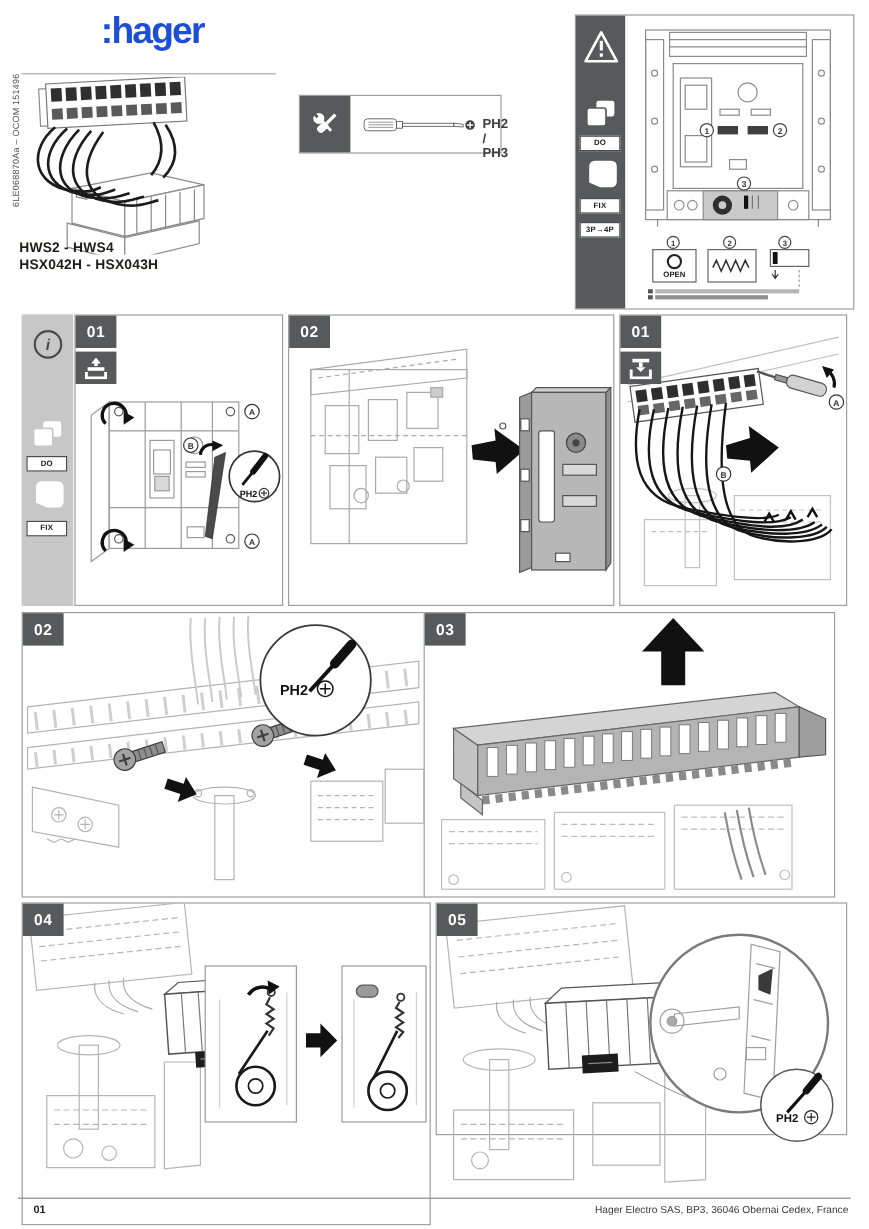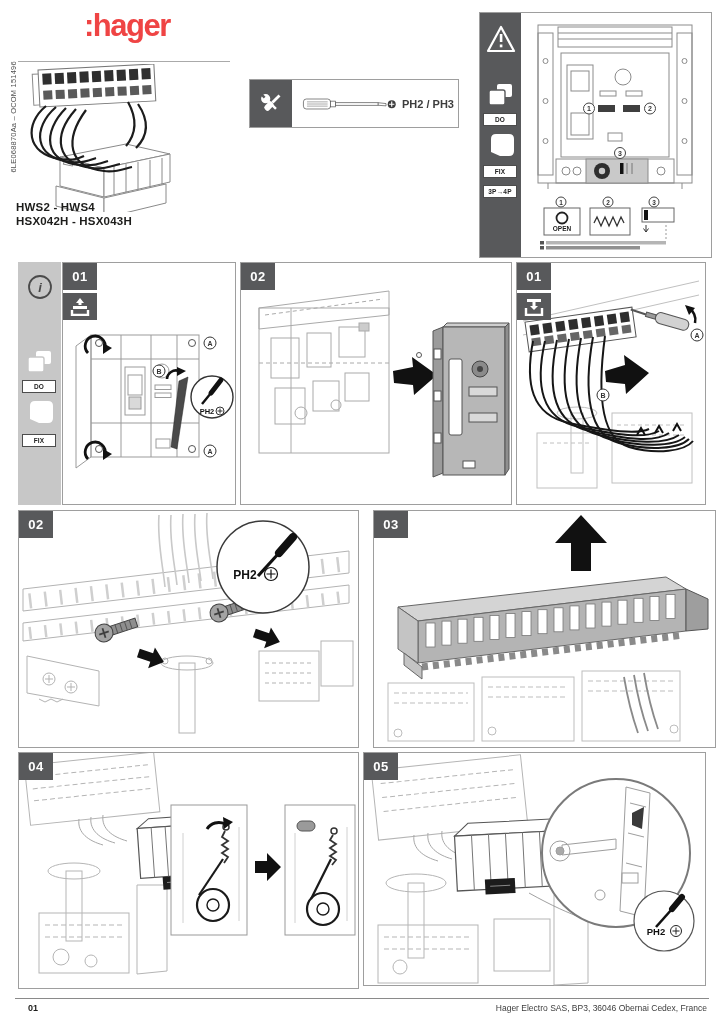--- a/index.html
+++ b/index.html
@@ -5,21 +5,21 @@
   *{margin:0;padding:0;box-sizing:border-box}
   html,body{background:#fff}
   body{width:724px;height:1024px;position:relative;font-family:"Liberation Sans",sans-serif;color:#1d1d1b;overflow:hidden}
   .panel{position:absolute;background:#fff;border:1px solid var(--panelBorder,#9e9e9e)}
   .badge{position:absolute;left:0;top:0;width:34px;height:27px;background:var(--badge,#58595b);color:#fff;
          font-weight:700;font-size:13px;display:flex;align-items:center;justify-content:center;letter-spacing:.5px;z-index:3}
   .ibadge{position:absolute;left:0;top:30px;width:34px;height:27px;background:var(--badge,#58595b);
           display:flex;align-items:center;justify-content:center;z-index:3}
   .lbl{display:block;width:34px;background:#fff;border:1px solid #4c4c4c;color:#222;font-weight:700;
        font-size:6.5px;text-align:center;padding:2px 0;letter-spacing:.2px}
-  .logo{position:absolute;left:84px;top:8px;font-size:31px;font-weight:700;letter-spacing:-1.5px;color:#ef4444}
+  .logo{position:absolute;left:84px;top:8px;font-size:31px;font-weight:700;letter-spacing:-1.5px;color:#1d4ed8}
   .prod{position:absolute;left:16px;top:200px;font-size:11.5px;font-weight:700;line-height:14px;letter-spacing:.2px}
   .doccode{position:absolute;left:-47px;top:108px;width:120px;font-size:7.5px;color:#4f4f4f;
            transform:rotate(-90deg);letter-spacing:.2px;white-space:nowrap}
   .hline{position:absolute;height:1px;background:#aaa}
   .footer-page{position:absolute;left:28px;top:1003px;font-size:9px;font-weight:700}
   .footer-addr{position:absolute;right:17px;top:1003px;font-size:8.5px;color:#3c3c3c}
   .darkbar{position:absolute;left:0;top:0;width:41px;height:100%;background:var(--badge,#58595b)}
   .graybar{position:absolute;background:var(--sidebarGray,#c7c7c7)}
   svg{display:block}
   svg text{font-family:"Liberation Sans",sans-serif}
@@ -76,21 +76,21 @@
     <path d="M116,40 C128,58 126,72 114,84"></path>
     <path d="M106,38 C116,56 114,70 104,82"></path>
   </g>
 </svg>
 
 <div class="prod">
   <div>HWS2 - HWS4</div>
   <div>HSX042H - HSX043H</div>
 </div>
 
-<div class="panel" style="left:249px;top:79px;width:210px;height:49px">
+<div class="panel" style="left:249px;top:79px;width:169px;height:49px">
   <div style="position:absolute;left:0;top:0;width:42px;height:47px;background:var(--badge,#58595b);display:flex;align-items:center;justify-content:center">
     <svg width="28" height="28" viewBox="0 0 28 28">
       <g transform="rotate(45 14 14)" fill="#fff">
         <rect x="12.6" y="2" width="2.8" height="10"></rect>
         <rect x="10.9" y="12" width="6.2" height="10" rx="2.6"></rect>
       </g>
       <g transform="rotate(-45 14 14)">
         <circle cx="14" cy="6.5" r="4.6" fill="#fff"></circle>
         <rect x="12.8" y="0.5" width="2.4" height="4.5" fill="#58595b"></rect>
         <rect x="12.8" y="9" width="2.4" height="12" fill="#fff"></rect>
@@ -432,21 +432,21 @@
       <circle cx="244" cy="56" r="46" fill="#fff" stroke="#3a3a3a" stroke-width="1.5"></circle>
       <path d="M274,26 L260,42" stroke="#111" stroke-width="8" stroke-linecap="round"></path>
       <path d="M260,42 L239,65" stroke="#111" stroke-width="3.2"></path>
       <text x="226" y="68" font-size="12" font-weight="700" fill="#111" text-anchor="middle">PH2</text>
       <circle cx="252" cy="63" r="6.5" fill="none" stroke="#111" stroke-width="1.2"></circle>
       <path d="M252,58.5 v9 M247.5,63 h9" stroke="#111" stroke-width="1.2"></path>
     </g>
   </svg>
 </div>
 
-<div class="panel" style="left:373px;top:510px;width:343px;height:238px">
+<div class="panel" style="left:353px;top:510px;width:343px;height:238px">
   <div class="badge">03</div>
   <svg style="position:absolute;left:0;top:0" width="341" height="236" viewBox="0 0 341 236">
     <defs>
         <rect id="slotA" width="9" height="24" fill="#fff" stroke="#777" stroke-width="0.8"></rect>
       </defs>
     <polygon points="207,4 233,32 217,32 217,60 197,60 197,32 181,32" fill="#111"></polygon>
     <g>
       <path d="M24,96 L292,66 L312,78 L44,110 Z" fill="#d4d4d4" stroke="#666"></path>
       <path d="M44,110 L312,78 L312,120 L44,152 Z" fill="#b4b4b4" stroke="#666"></path>
       <path d="M24,96 L44,110 L44,152 L24,138 Z" fill="#c4c4c4" stroke="#666"></path>
@@ -478,21 +478,21 @@
       <circle cx="24" cy="222" r="4"></circle>
         <circle cx="118" cy="220" r="4"></circle>
         <circle cx="300" cy="218" r="4"></circle>
     </g>
     <g stroke="#8a8a8a" stroke-width="1.8" fill="none">
       <path d="M250,166 C254,190 258,205 264,222 M260,164 C264,188 268,203 274,220 M270,162 C274,186 278,201 284,218"></path>
     </g>
   </svg>
 </div>
 
-<div class="panel" style="left:18px;top:752px;width:341px;height:237px">
+<div class="panel" style="left:18px;top:752px;width:341px;height:269px">
   <div class="badge">04</div>
   <svg style="position:absolute;left:0;top:0" width="339" height="241" viewBox="0 0 339 241">
     <g stroke="#b5b5b5" fill="none">
       <g transform="rotate(-6 70 35)">
         <rect x="8" y="6" width="130" height="60"></rect>
         <path d="M14,18 h118 M14,30 h118 M14,42 h118" stroke-dasharray="5 3"></path>
       </g>
       <path d="M60,66 C58,80 70,88 84,92 M72,64 C70,78 82,86 96,90 M84,62 C82,76 94,84 108,88" stroke="#a8a8a8"></path>
       <ellipse cx="55" cy="118" rx="26" ry="8"></ellipse>
         <rect x="47" y="118" width="16" height="70"></rect>
@@ -532,21 +532,21 @@
         <circle cx="32" cy="96" r="16" fill="none" stroke="#1a1a1a" stroke-width="2.2"></circle>
         <circle cx="32" cy="96" r="6" fill="none" stroke="#1a1a1a" stroke-width="1.4"></circle>
         <path d="M20,86 L40,46" stroke="#1a1a1a" stroke-width="2.2" fill="none"></path>
         <path d="M42,22 l-3,5 l6,4 l-6,4 l6,4 l-6,4 l6,4 l-4,5" stroke="#333" stroke-width="1.8" fill="none"></path>
         <circle cx="43" cy="18" r="3" fill="none" stroke="#333" stroke-width="1.5"></circle>
       </g>
     </g>
   </svg>
 </div>
 
-<div class="panel" style="left:363px;top:752px;width:343px;height:234px">
+<div class="panel" style="left:363px;top:752px;width:343px;height:194px">
   <div class="badge">05</div>
   <svg style="position:absolute;left:0;top:0" width="341" height="241" viewBox="0 0 341 241">
     <g stroke="#b5b5b5" fill="none">
       <g transform="rotate(-6 80 40)">
         <rect x="10" y="10" width="150" height="70"></rect>
         <path d="M18,24 h134 M18,38 h134 M18,52 h134" stroke-dasharray="5 3"></path>
       </g>
       <path d="M50,82 C48,96 60,104 74,108 M64,80 C62,94 74,102 88,106 M78,78 C76,92 88,100 102,104" stroke="#a8a8a8"></path>
       <ellipse cx="52" cy="130" rx="30" ry="9"></ellipse>
         <rect x="44" y="130" width="16" height="75"></rect>

